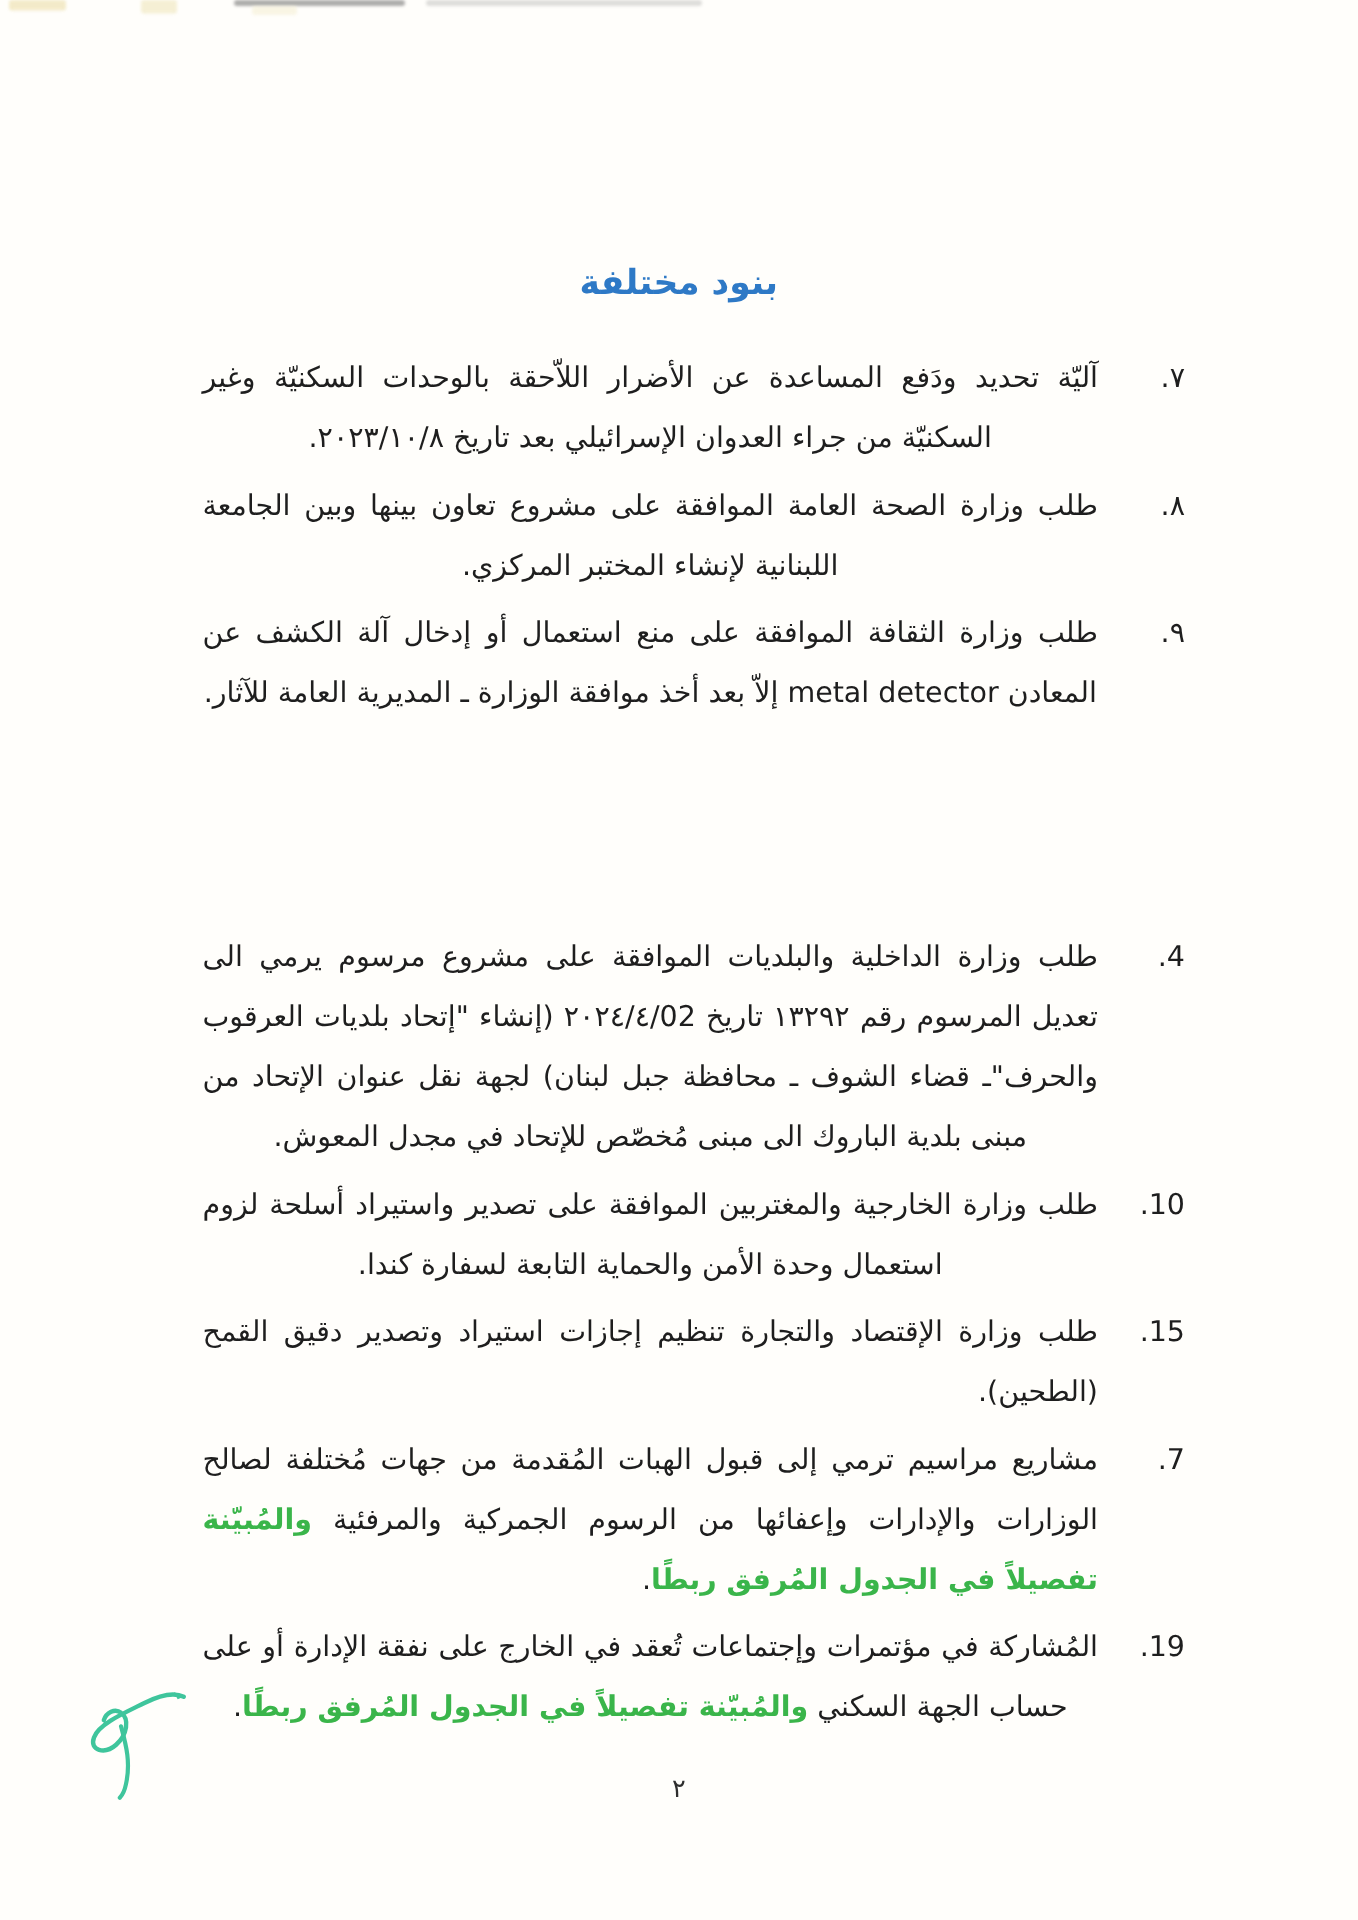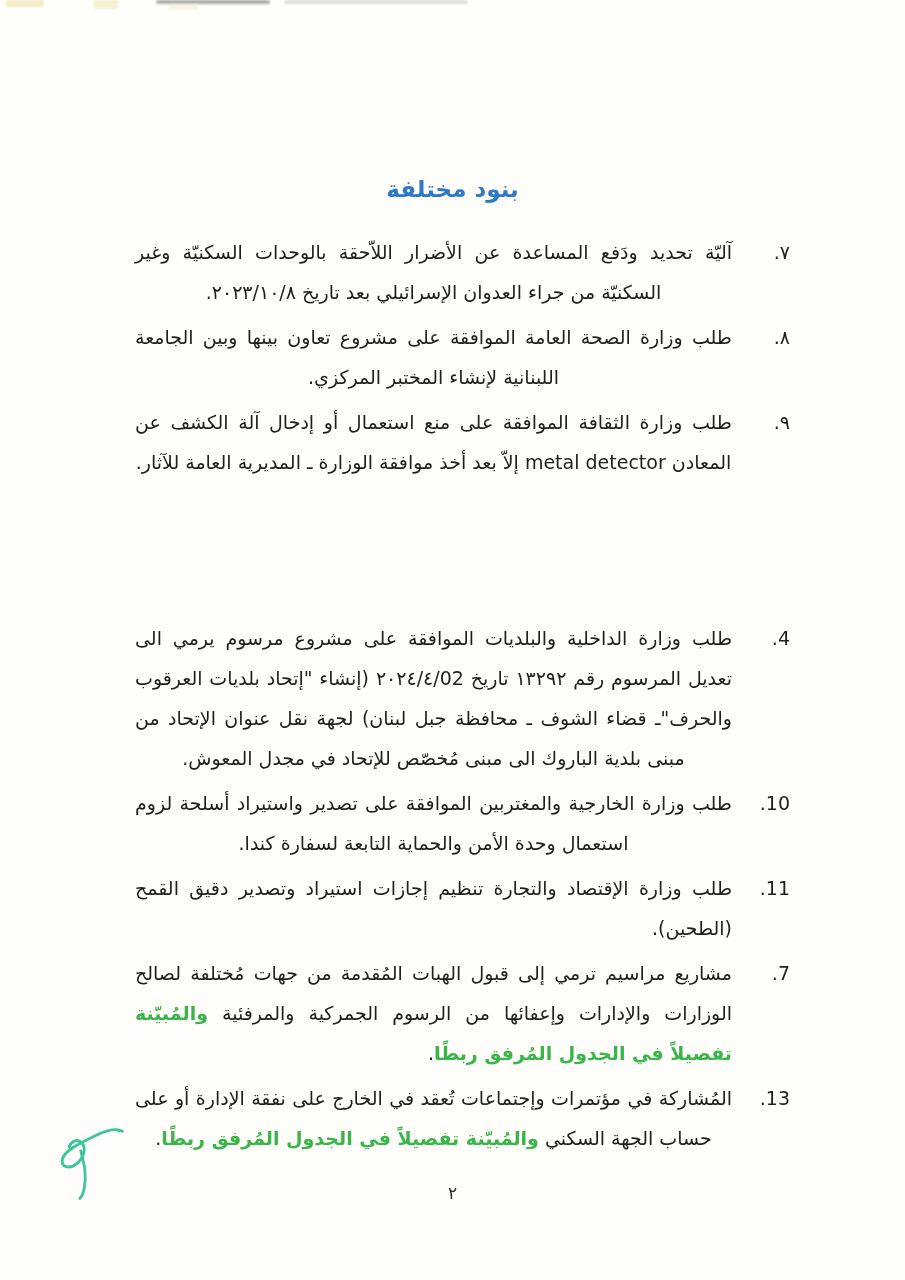--- a/index.html
+++ b/index.html
@@ -106,29 +106,29 @@
   <div class="items items-regular">
       <div class="item">
         <span class="num">4.</span>
         <div class="text last-center"><span class="seg-normal">طلب وزارة الداخلية والبلديات الموافقة على مشروع مرسوم يرمي الى تعديل المرسوم رقم ١٣٢٩٢ تاريخ ٢٠٢٤/٤/02 (إنشاء "إتحاد بلديات العرقوب والحرف"ـ قضاء الشوف ـ محافظة جبل لبنان) لجهة نقل عنوان الإتحاد من مبنى بلدية الباروك الى مبنى مُخصّص للإتحاد في مجدل المعوش.</span></div>
       </div>
       <div class="item">
         <span class="num">10.</span>
         <div class="text last-center"><span class="seg-normal">طلب وزارة الخارجية والمغتربين الموافقة على تصدير واستيراد أسلحة لزوم استعمال وحدة الأمن والحماية التابعة لسفارة كندا.</span></div>
       </div>
       <div class="item">
-        <span class="num">11.</span>
+        <span class="num">15.</span>
         <div class="text last-right"><span class="seg-normal">طلب وزارة الإقتصاد والتجارة تنظيم إجازات استيراد وتصدير دقيق القمح (الطحين).</span></div>
       </div>
       <div class="item">
         <span class="num">7.</span>
         <div class="text last-right"><span class="seg-normal">مشاريع مراسيم ترمي إلى قبول الهبات المُقدمة من جهات مُختلفة لصالح الوزارات والإدارات وإعفائها من الرسوم الجمركية والمرفئية </span><span class="seg-green" style="color: rgb(58, 181, 74);">والمُبيّنة تفصيلاً في الجدول المُرفق ربطًا</span><span class="seg-normal">.</span></div>
       </div>
       <div class="item">
-        <span class="num">13.</span>
+        <span class="num">19.</span>
         <div class="text last-center"><span class="seg-normal">المُشاركة في مؤتمرات وإجتماعات تُعقد في الخارج على نفقة الإدارة أو على حساب الجهة السكني </span><span class="seg-green" style="color: rgb(58, 181, 74);">والمُبيّنة تفصيلاً في الجدول المُرفق ربطًا</span><span class="seg-normal">.</span></div>
       </div>
     </div>
 
   <svg class="signature" viewBox="0 0 100 106" aria-hidden="true">
     <path d="M86,13 C78,9 66,12 54,18 C38,26 17,35 13,46 C9,57 22,60 31,52 C40,44 42,31 35,26 C30,22 23,26 21,32" fill="none" stroke-width="3.6" stroke-linecap="round" class="sig-stroke" stroke="#3fc59c"></path>
     <path d="M35,37 C39,52 43,66 39,84 C38,89 36,93 34,95" fill="none" stroke-width="3.4" stroke-linecap="round" class="sig-stroke" stroke="#3fc59c"></path>
     <path d="M86,13 l-8,-4 l3,6 z" class="sig-fill" fill="#3fc59c"></path>
   </svg>
 

